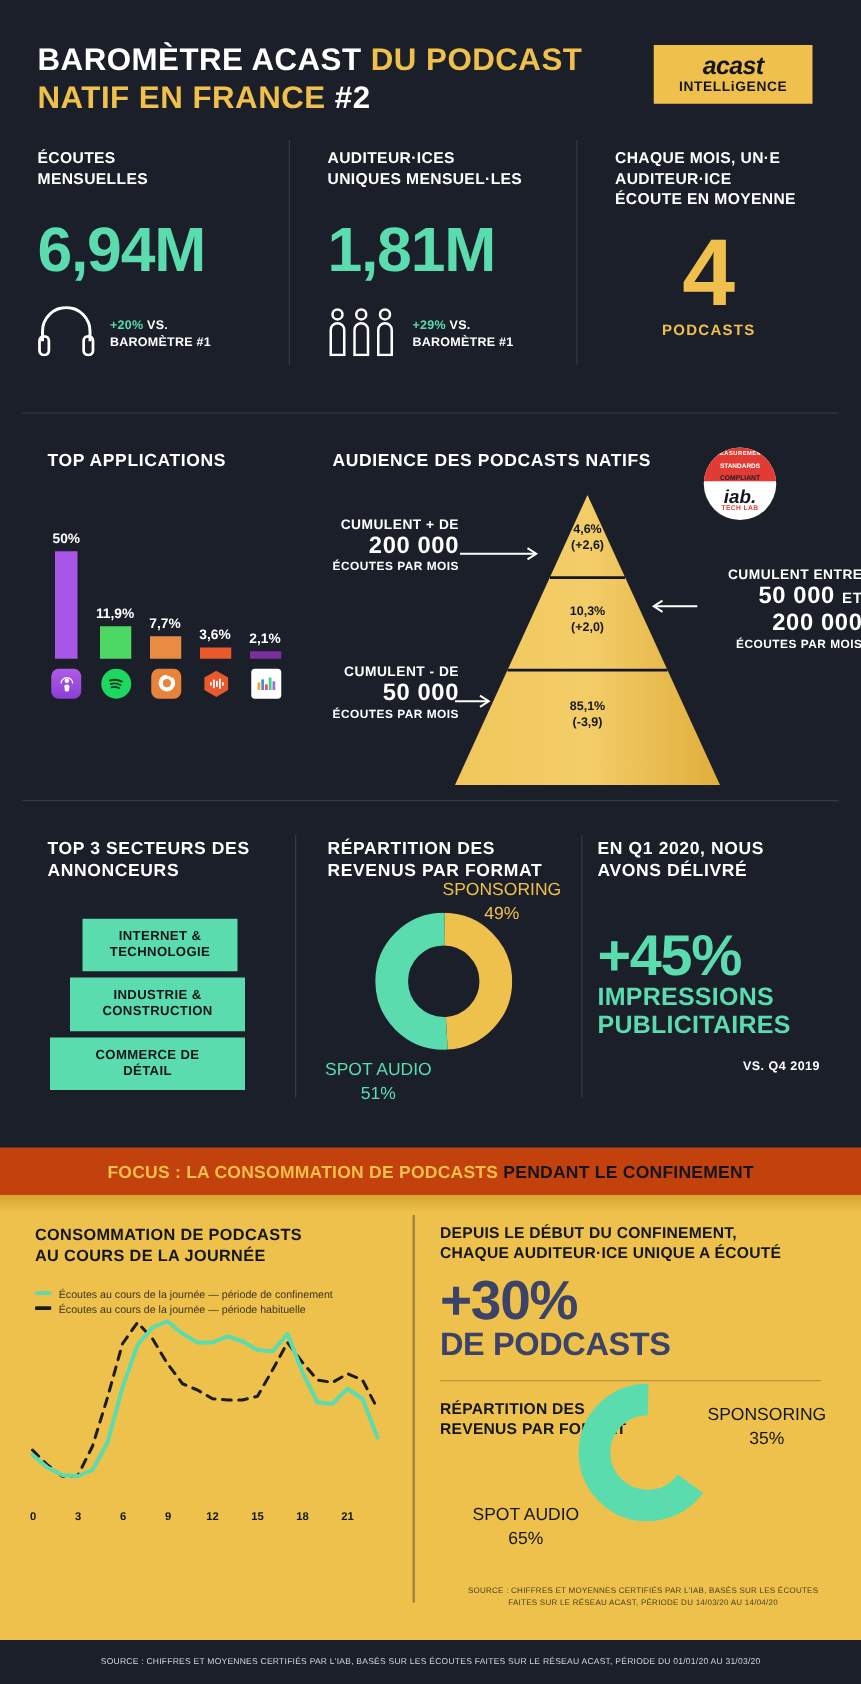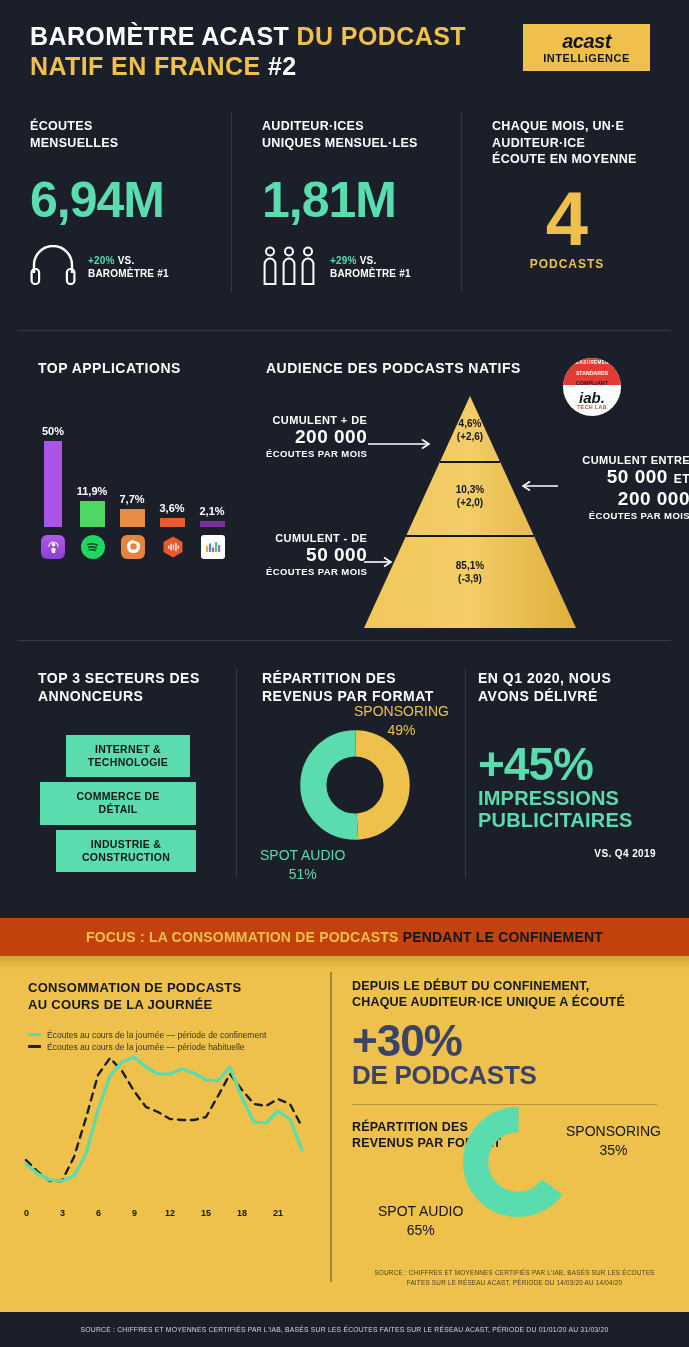--- a/index.html
+++ b/index.html
@@ -6,21 +6,21 @@
   html,body { width:689px; height:1347px; }
   body {
     font-family:"Liberation Sans", sans-serif;
     background:#1b1f2a;
     color:#fff;
     overflow:hidden;
   }
   .page { position:relative; width:689px; height:1347px; background:#1b1f2a; }
 
   
-  .header { position:absolute; left:0; top:0; width:679px; height:100px; }
+  .header { position:absolute; left:0; top:12px; width:679px; height:100px; }
   .title-block { position:absolute; left:30px; top:22px; }
   .title-line { font-size:25px; font-weight:bold; letter-spacing:.4px; line-height:1.18; white-space:nowrap; }
   .w { color:#ffffff; }
   .y { color:#efc04c; }
   .logo-box {
     position:absolute; right:29px; top:24px; width:127px; height:47px;
     background:#efc04c; display:flex; flex-direction:column;
     align-items:center; justify-content:center;
   }
   .logo-acast { color:#14161d; font-size:20px; font-weight:bold; font-style:italic; line-height:1; letter-spacing:-0.5px;}
@@ -373,24 +373,24 @@
   <div class="hr" style="top:640px"></div>
 
   <div class="sec3">
 
     <div class="adv">
       <div class="s-title" style="white-space:pre-line">TOP 3 SECTEURS DES
 ANNONCEURS</div>
       <div class="adv-bars">
         <div class="adv-bar" style="width:124px;margin-left:28px;white-space:pre-line">INTERNET &amp;
 TECHNOLOGIE</div>
+        <div class="adv-bar" style="width:140px;margin-left:18px;white-space:pre-line">INDUSTRIE &amp;
+CONSTRUCTION</div>
         <div class="adv-bar" style="width:156px;margin-left:2px;white-space:pre-line">COMMERCE DE
 DÉTAIL</div>
-        <div class="adv-bar" style="width:140px;margin-left:18px;white-space:pre-line">INDUSTRIE &amp;
-CONSTRUCTION</div>
       </div>
     </div>
 
     <div class="vsep2" style="left:236px"></div>
 
     <div class="rev">
       <div class="s-title" style="white-space:pre-line">RÉPARTITION DES
 REVENUS PAR FORMAT</div>
       <div class="donut1">
         <svg width="110" height="110" viewBox="0 0 42 42">

